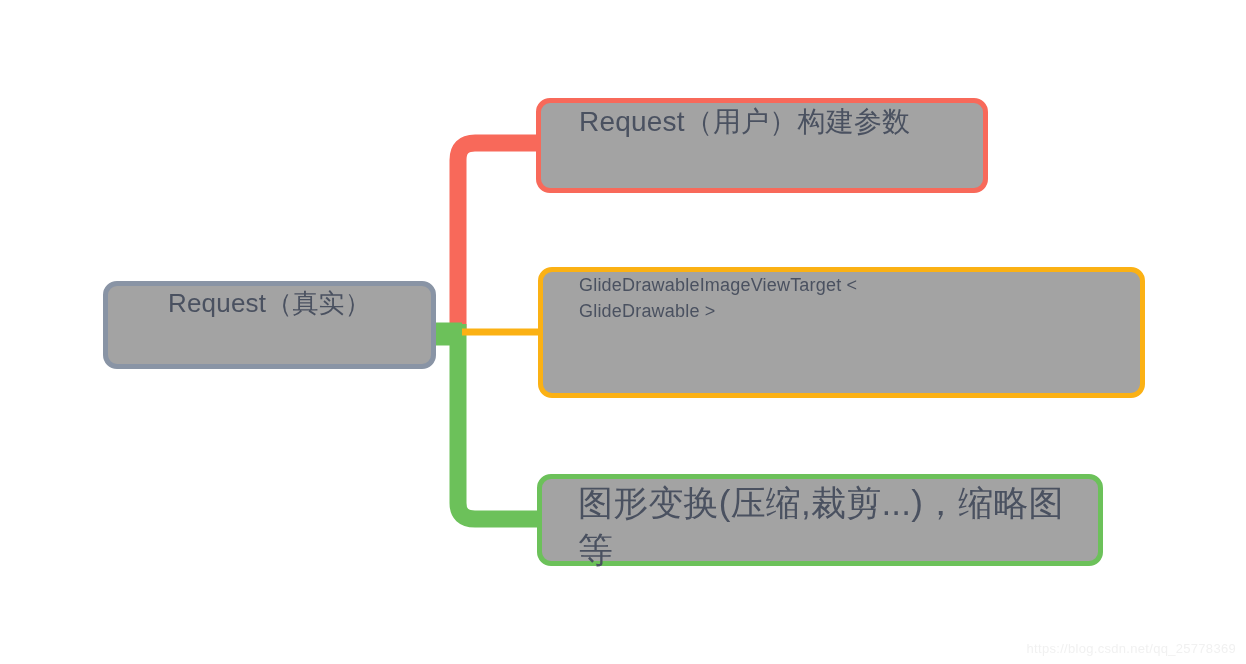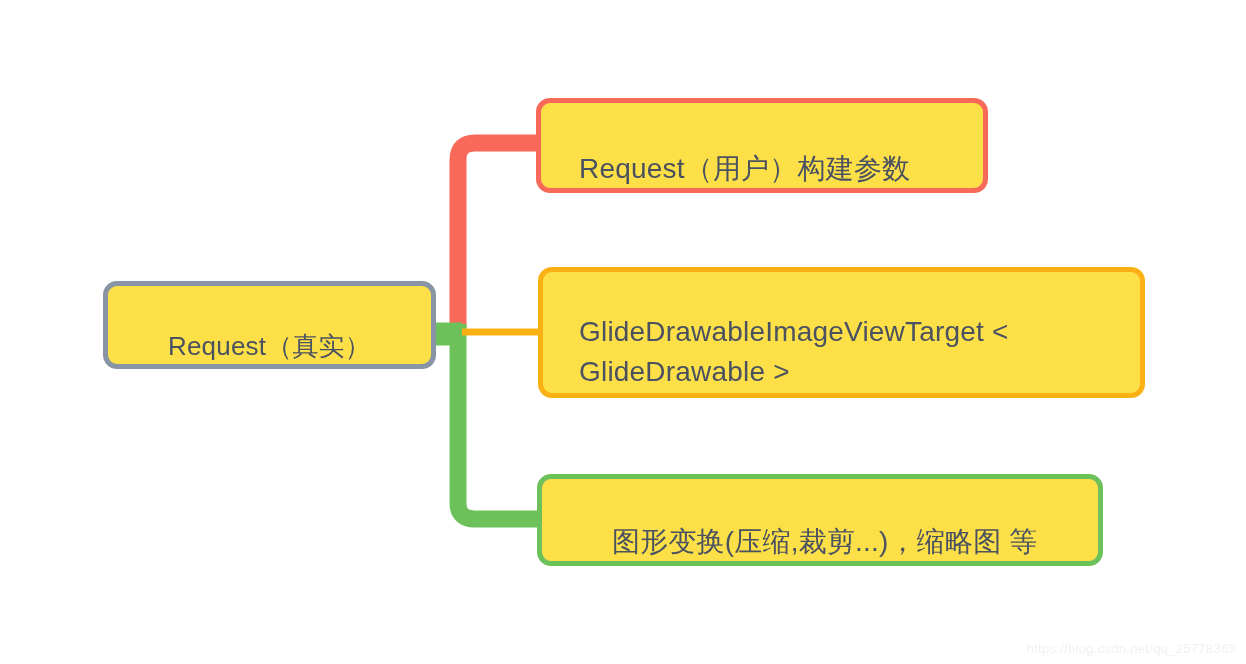--- a/index.html
+++ b/index.html
@@ -25,24 +25,24 @@
   #connector-layer {
     position: absolute;
     left: 0; top: 0;
     width: 1246px;
     height: 664px;
   }
 
   .node {
     position: absolute;
     box-sizing: border-box;
-    background: #fde047;
+    background: #a3a3a3;
     border-radius: 14px;
     display: flex;
-    align-items: flex-end;
+    align-items: flex-start;
     z-index: 5;
   }
 
   .node-label {
     color: #4a5160;
     line-height: 1.35;
     letter-spacing: 0.2px;
     white-space: pre-line;
   }
 
@@ -78,37 +78,36 @@
   #node-glide-target {
     left: 538px;
     top: 267px;
     width: 607px;
     height: 131px;
     border: 5px solid #fbb114;
     justify-content: flex-start;
     padding: 0 20px 0 36px;
   }
   #node-glide-target .node-label {
-    font-size: 28px;
+    font-size: 18px;
     line-height: 1.45;
   }
 
   
   #node-transform {
     left: 537px;
     top: 474px;
     width: 566px;
     height: 92px;
     border: 5px solid #6cc15a;
     justify-content: flex-start;
     padding: 0 20px 0 36px;
   }
   #node-transform .node-label {
-    font-size: 28px;
-    margin-left: 34px;
+    font-size: 35px;
   }
 
   
   #watermark {
     position: absolute;
     right: 10px;
     bottom: 8px;
     font-size: 13px;
     color: #f1f1f1;
     letter-spacing: 0.3px;

